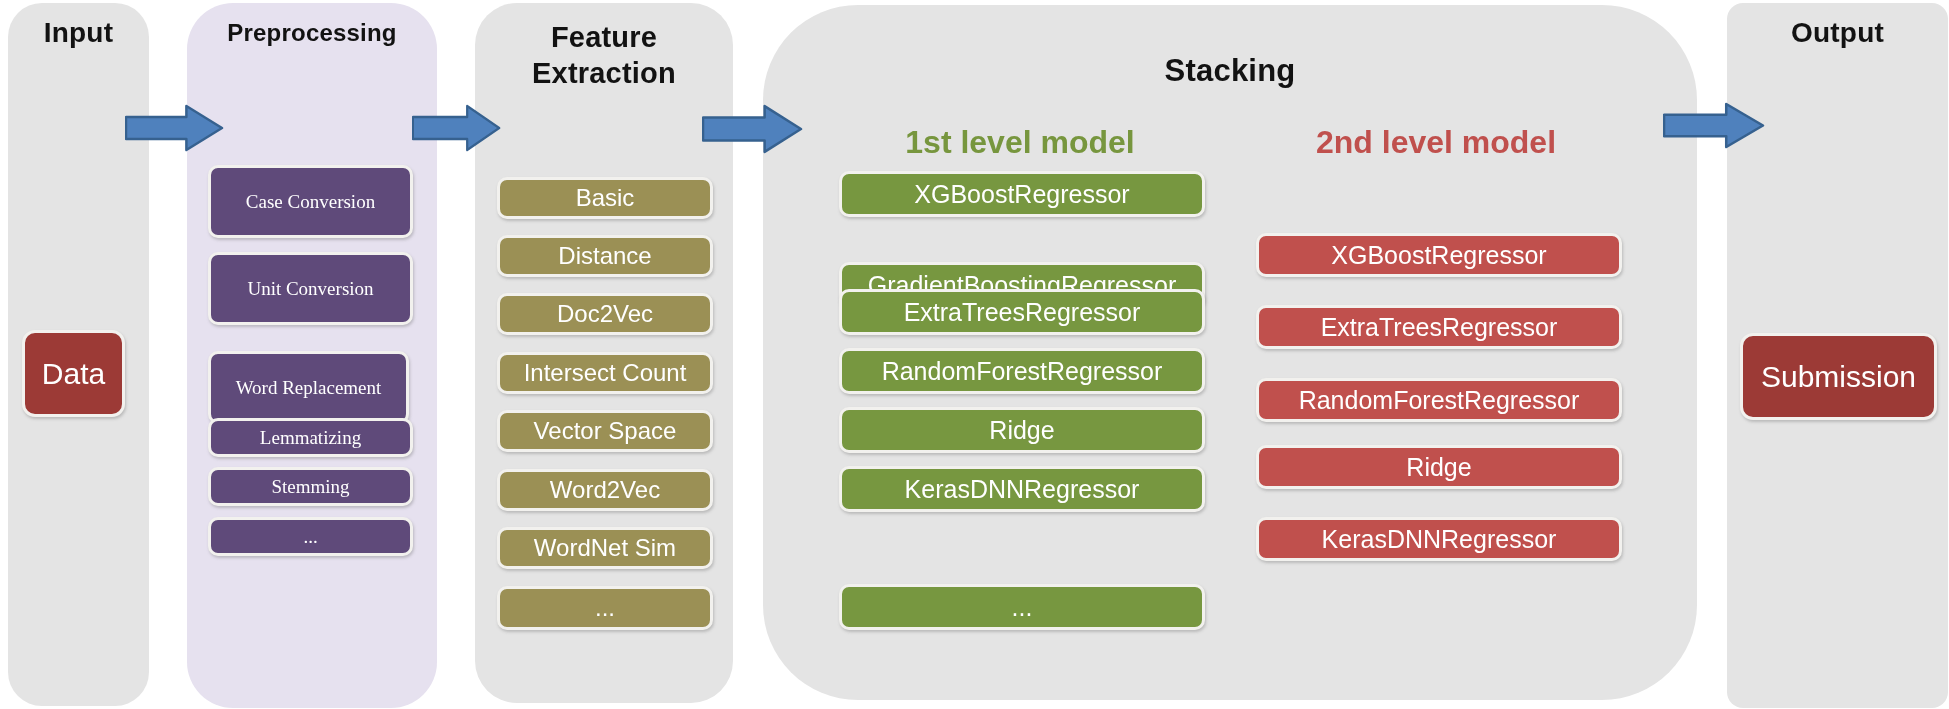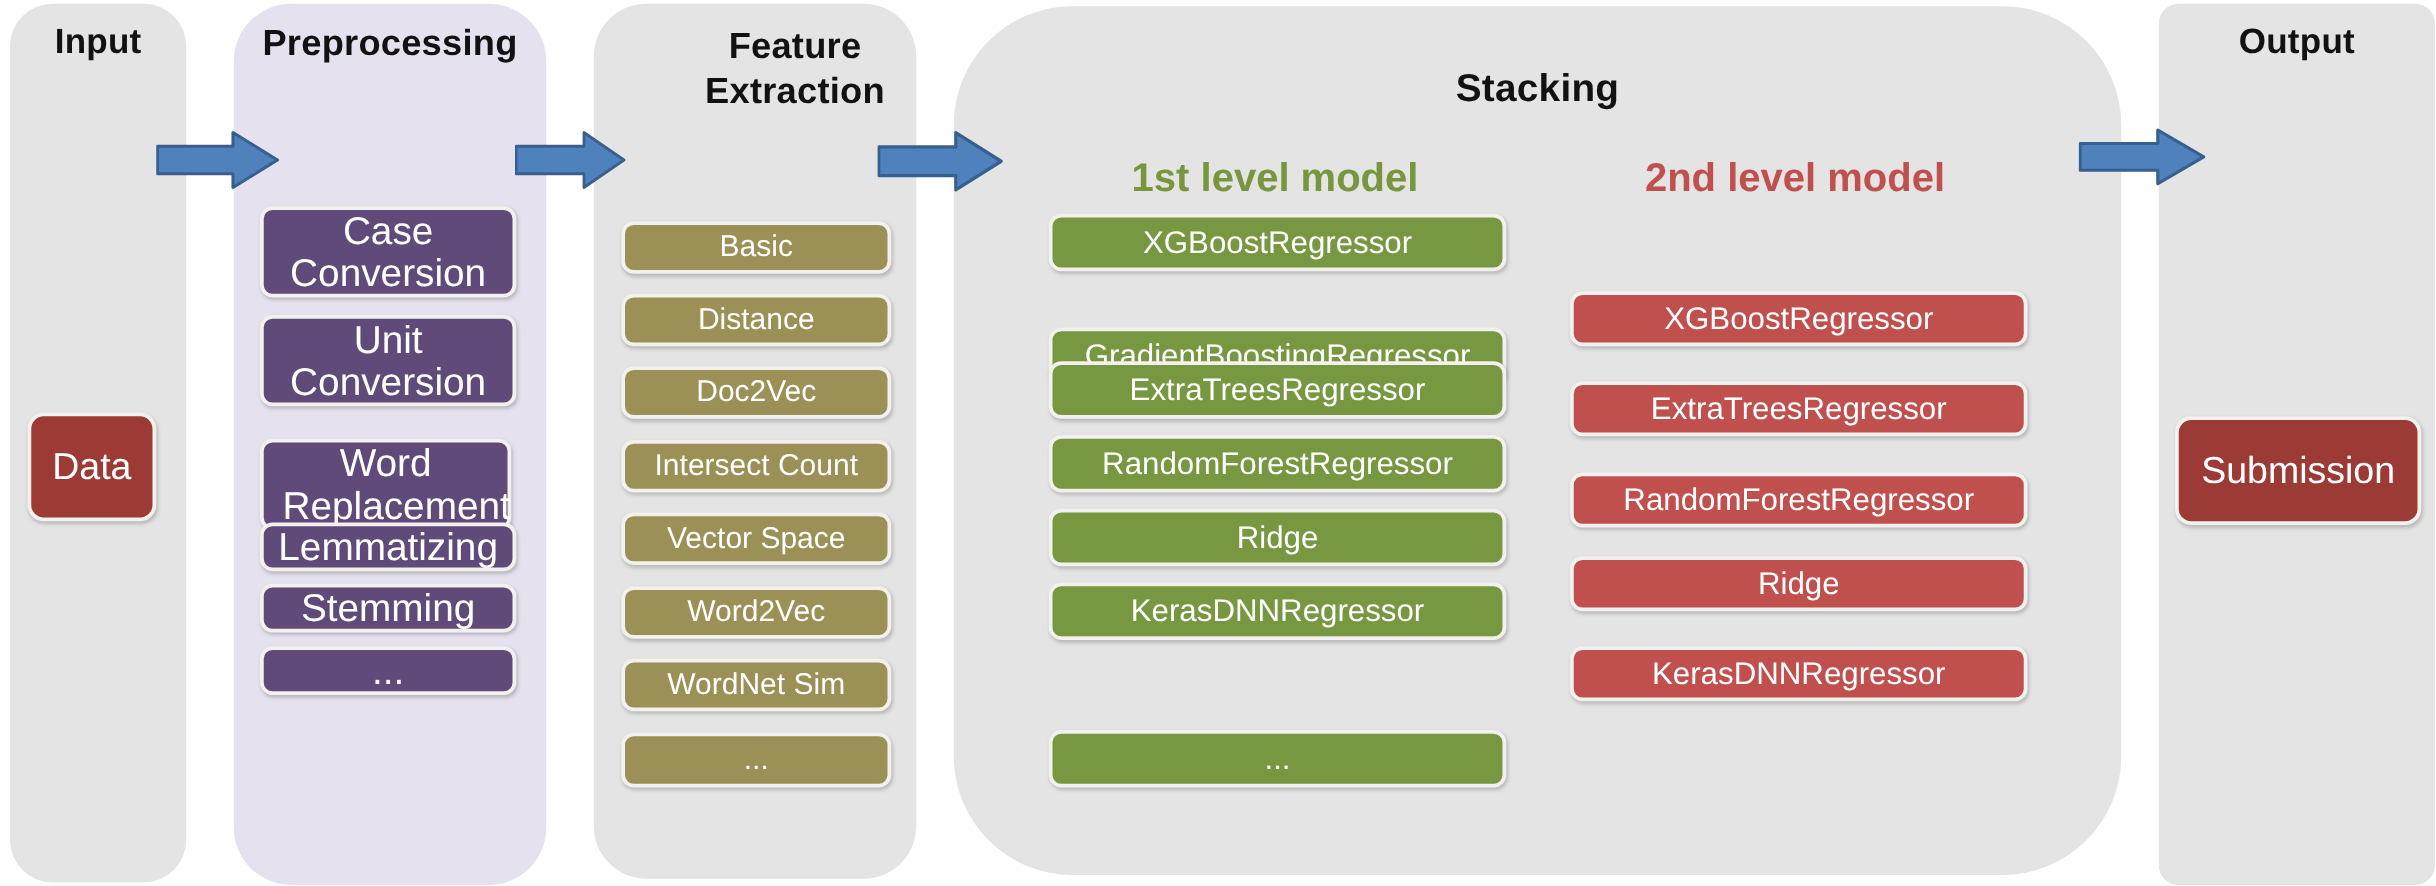--- a/index.html
+++ b/index.html
@@ -17,21 +17,21 @@
   .panel-title .wrap{display:inline-block;line-height:36px;}
   .node{
     position:absolute;display:flex;align-items:center;justify-content:center;
     color:#ffffff;text-align:center;border:3px solid #f2f1ee;
     box-sizing:border-box;border-radius:10px;
     box-shadow:1px 2px 3px rgba(110,110,110,0.35);
     font-size:24px;line-height:30px;
   }
   .node .inner{display:inline-block;}
   .node.two-line .inner{max-width:165px;line-height:34px;}
-  .purple{background:#5f4a7a;font-size:31px;}
+  .purple{background:#5f4a7a;font-size:19px;font-family:Liberation Serif, serif;}
   .olive{background:#9b9055;}
   .green{background:#779740;font-size:25px;}
   .red{background:#c0504d;font-size:25px;}
   .darkred{background:#9c3a36;font-size:30px;border-radius:13px;}
   .group-heading{
     position:absolute;width:400px;text-align:center;
     font-weight:bold;font-size:32px;
   }
   .group-heading.green-text{color:#77963e;}
   .group-heading.red-text{color:#c0504d;}
@@ -43,21 +43,21 @@
 <div class="canvas">
 
   <div class="panel gray" style="left:8px;top:3px;width:141px;height:703px;border-radius:34px;">
     <div class="panel-title" style="top:14px;">Input</div>
     <div class="node darkred" style="left:14px;top:327px;width:103px;height:87px;">
       <span class="inner">Data</span>
     </div>
   </div>
 
   <div class="panel lavender" style="left:187px;top:3px;width:250px;height:705px;border-radius:46px;">
-    <div class="panel-title" style="top:16px;font-size:29px;">Preprocessing</div>
+    <div class="panel-title" style="top:16px;font-size:24px;">Preprocessing</div>
     <div class="node purple two-line" style="left:21px;top:162px;width:205px;height:73px;">
       <span class="inner">Case Conversion</span>
     </div>
     <div class="node purple two-line" style="left:21px;top:249px;width:205px;height:73px;">
       <span class="inner">Unit Conversion</span>
     </div>
     <div class="node purple two-line" style="left:21px;top:348px;width:201px;height:73px;">
       <span class="inner">Word Replacement</span>
     </div>
     <div class="node purple" style="left:21px;top:415px;width:205px;height:39px;">
@@ -65,21 +65,21 @@
     </div>
     <div class="node purple" style="left:21px;top:464px;width:205px;height:39px;">
       <span class="inner">Stemming</span>
     </div>
     <div class="node purple" style="left:21px;top:514px;width:205px;height:39px;">
       <span class="inner">...</span>
     </div>
   </div>
 
   <div class="panel gray" style="left:475px;top:3px;width:258px;height:700px;border-radius:42px;">
-    <div class="panel-title" style="top:16px;font-size:29px;margin-left:32px;">
+    <div class="panel-title" style="top:16px;font-size:29px;">
       <span class="wrap" style="max-width:180px;">Feature Extraction</span>
     </div>
     <div class="node olive" style="left:22px;top:232px;width:216px;height:42px;">
       <span class="inner">Distance</span>
     </div>
     <div class="node olive" style="left:22px;top:174px;width:216px;height:42px;">
       <span class="inner">Basic</span>
     </div>
     <div class="node olive" style="left:22px;top:290px;width:216px;height:42px;">
       <span class="inner">Doc2Vec</span>

